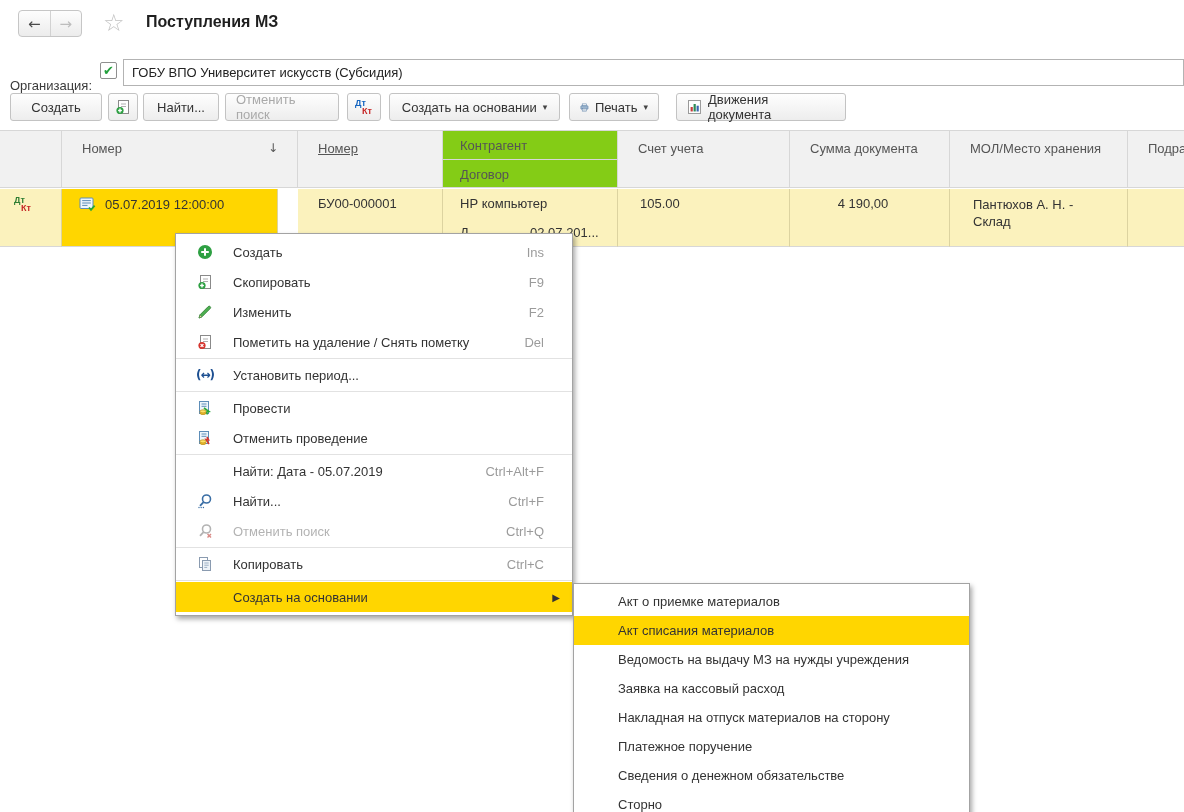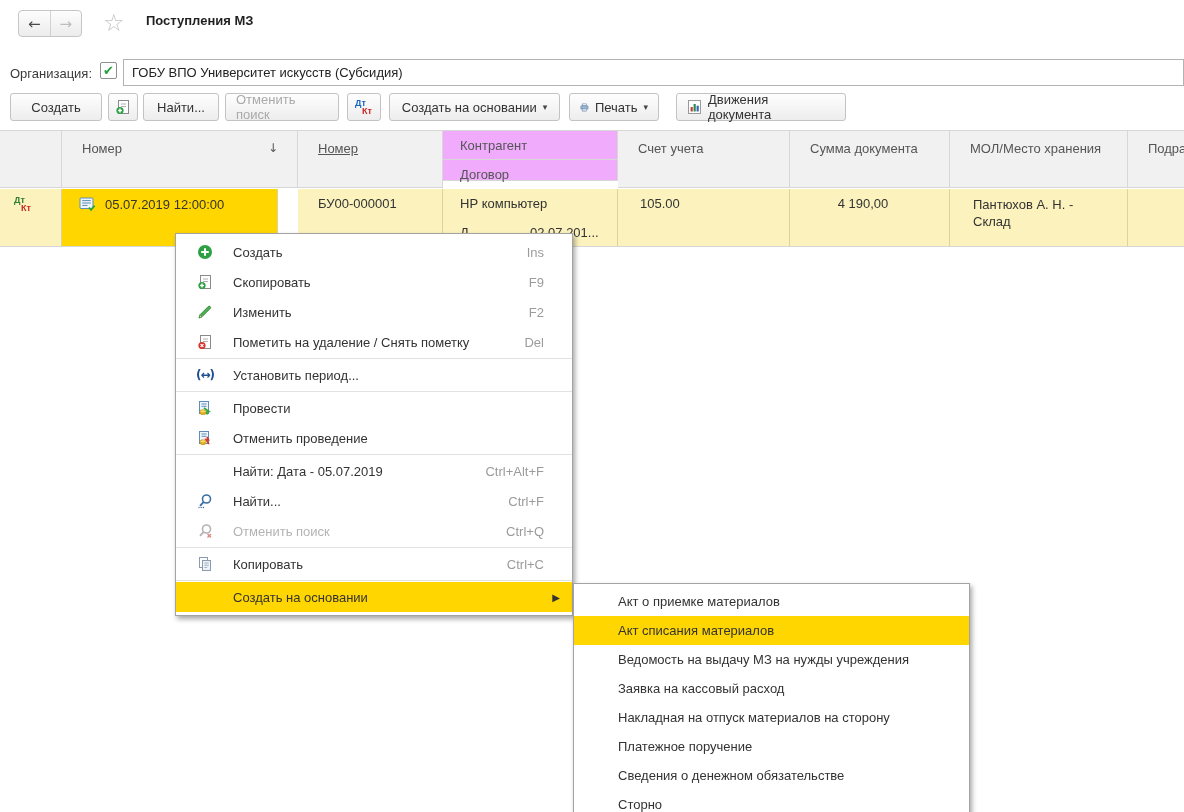--- a/index.html
+++ b/index.html
@@ -12,24 +12,24 @@
   .glyph { font-family:"DejaVu Sans", sans-serif; }
 
   
   .navgroup { position:absolute; left:18px; top:10px; width:64px; height:27px;
     border:1px solid #c6c6c6; border-radius:4px; display:flex;
     background:linear-gradient(#fdfdfd,#ececec); }
   .navbtn { flex:1; display:flex; align-items:center; justify-content:center; font-size:15px; }
   .navbtn.back { color:#4a4a4a; border-right:1px solid #d2d2d2; }
   .navbtn.fwd { color:#bdbdbd; }
   .star { position:absolute; left:103px; top:9px; font-size:24px; color:#c2c2c2; }
-  .page-title { position:absolute; left:146px; top:13px; font-size:13px; font-weight:bold; color:#1f1f1f; }
-
-  
-  .org-label { position:absolute; left:10px; top:66px; color:#3a3a3a;text-align:center; }
+  .page-title { position:absolute; left:146px; top:13px; font-size:16px; font-weight:bold; color:#1f1f1f; }
+
+  
+  .org-label { position:absolute; left:10px; top:78px; color:#3a3a3a;text-align:center; }
   .org-check { position:absolute; left:100px; top:62px; width:17px; height:17px;
     border:1px solid #8f8f8f; border-radius:2px; background:#fff;
     display:flex; align-items:center; justify-content:center;
     color:#1f9е3e; }
   .org-check span { color:#22a03c; font-size:13px; line-height:1; }
   .org-input { position:absolute; left:123px; top:59px; width:1061px; height:27px;
     border:1px solid #b3b3b3; padding:0 8px; font:13px "Liberation Sans","DejaVu Sans",sans-serif;
     color:#222; background:#fff; }
 
   
@@ -40,23 +40,23 @@
   .tb.disabled { color:#a9a9a9; }
   .caret { font-size:9px; color:#444; }
   .dtkt { display:flex; flex-direction:column; line-height:8px; font-size:9px; font-weight:bold; }
   .dtkt .dt { color:#1565c0; margin-right:7px; }
   .dtkt .kt { color:#c62828; margin-left:7px; }
 
   
   .th { position:absolute; top:130px; height:58px; background:#f1f1f1;
     border-right:1px solid #d7d7d7; border-top:1px solid #d7d7d7; border-bottom:1px solid #d7d7d7;
     color:#555; padding:10px 0 0 20px; }
-  .th-sub { position:absolute; left:443px; top:130px; width:175px; height:51px;
+  .th-sub { position:absolute; left:443px; top:130px; width:175px; height:58px;
     border-right:1px solid #d7d7d7; border-top:1px solid #d7d7d7; border-bottom:1px solid #d7d7d7;
-    background:#f0abfc; color:#555; }
+    background:#84cc16; color:#555; }
   .th-sub .half { height:29px; padding:7px 0 0 17px; }
   .th-sub .half.first { border-bottom:1px solid #d7d7d7; }
   .sort-arrow { position:absolute; left:206px; top:0; font-size:12px; color:#555; }
 
   .td { position:absolute; top:189px; height:58px; background:#fbf2bd;
     border-right:1px solid #dcd3a0; border-bottom:1px solid #d7d7d7; padding:7px 0 0 20px; }
   .td.sel { background:#ffd600; }
   .rowicon-dtkt { display:flex; flex-direction:column; line-height:8px; font-size:9px;
     font-weight:bold; margin:3px 0 0 14px; }
   .rowicon-dtkt .dt { color:#2e7d32; margin-right:7px; }

